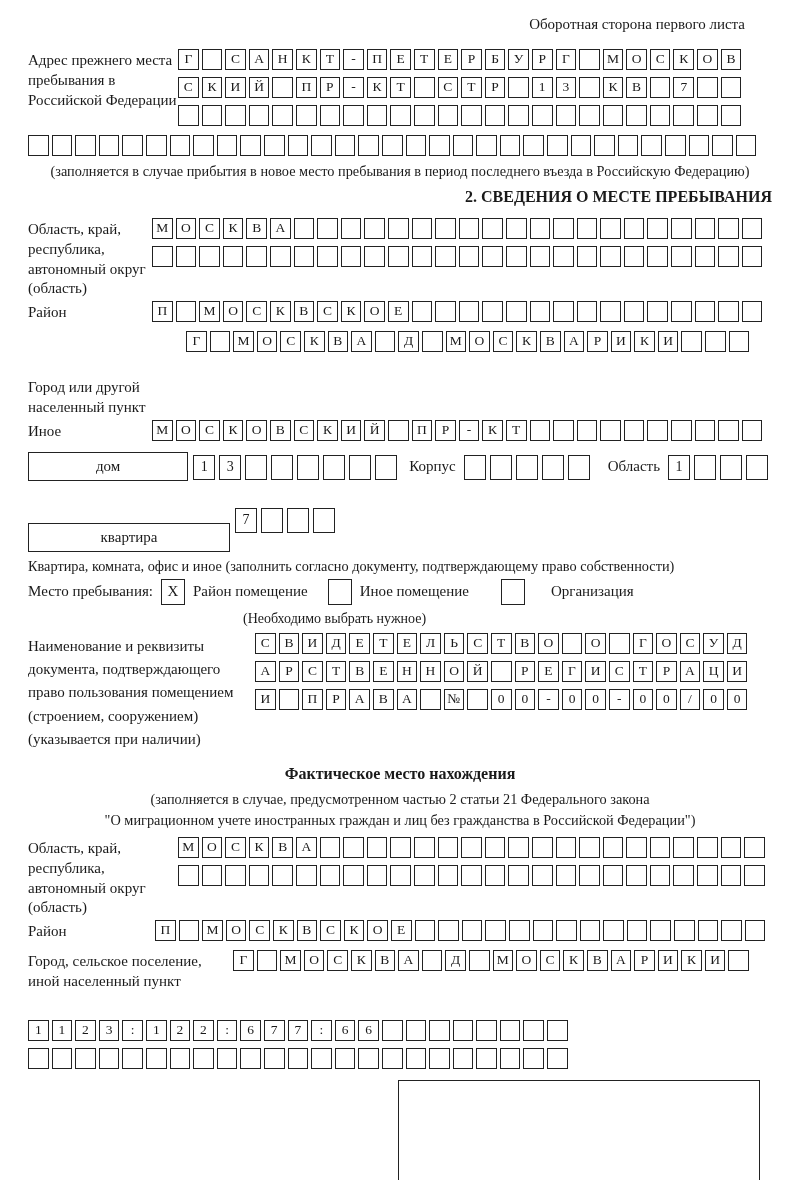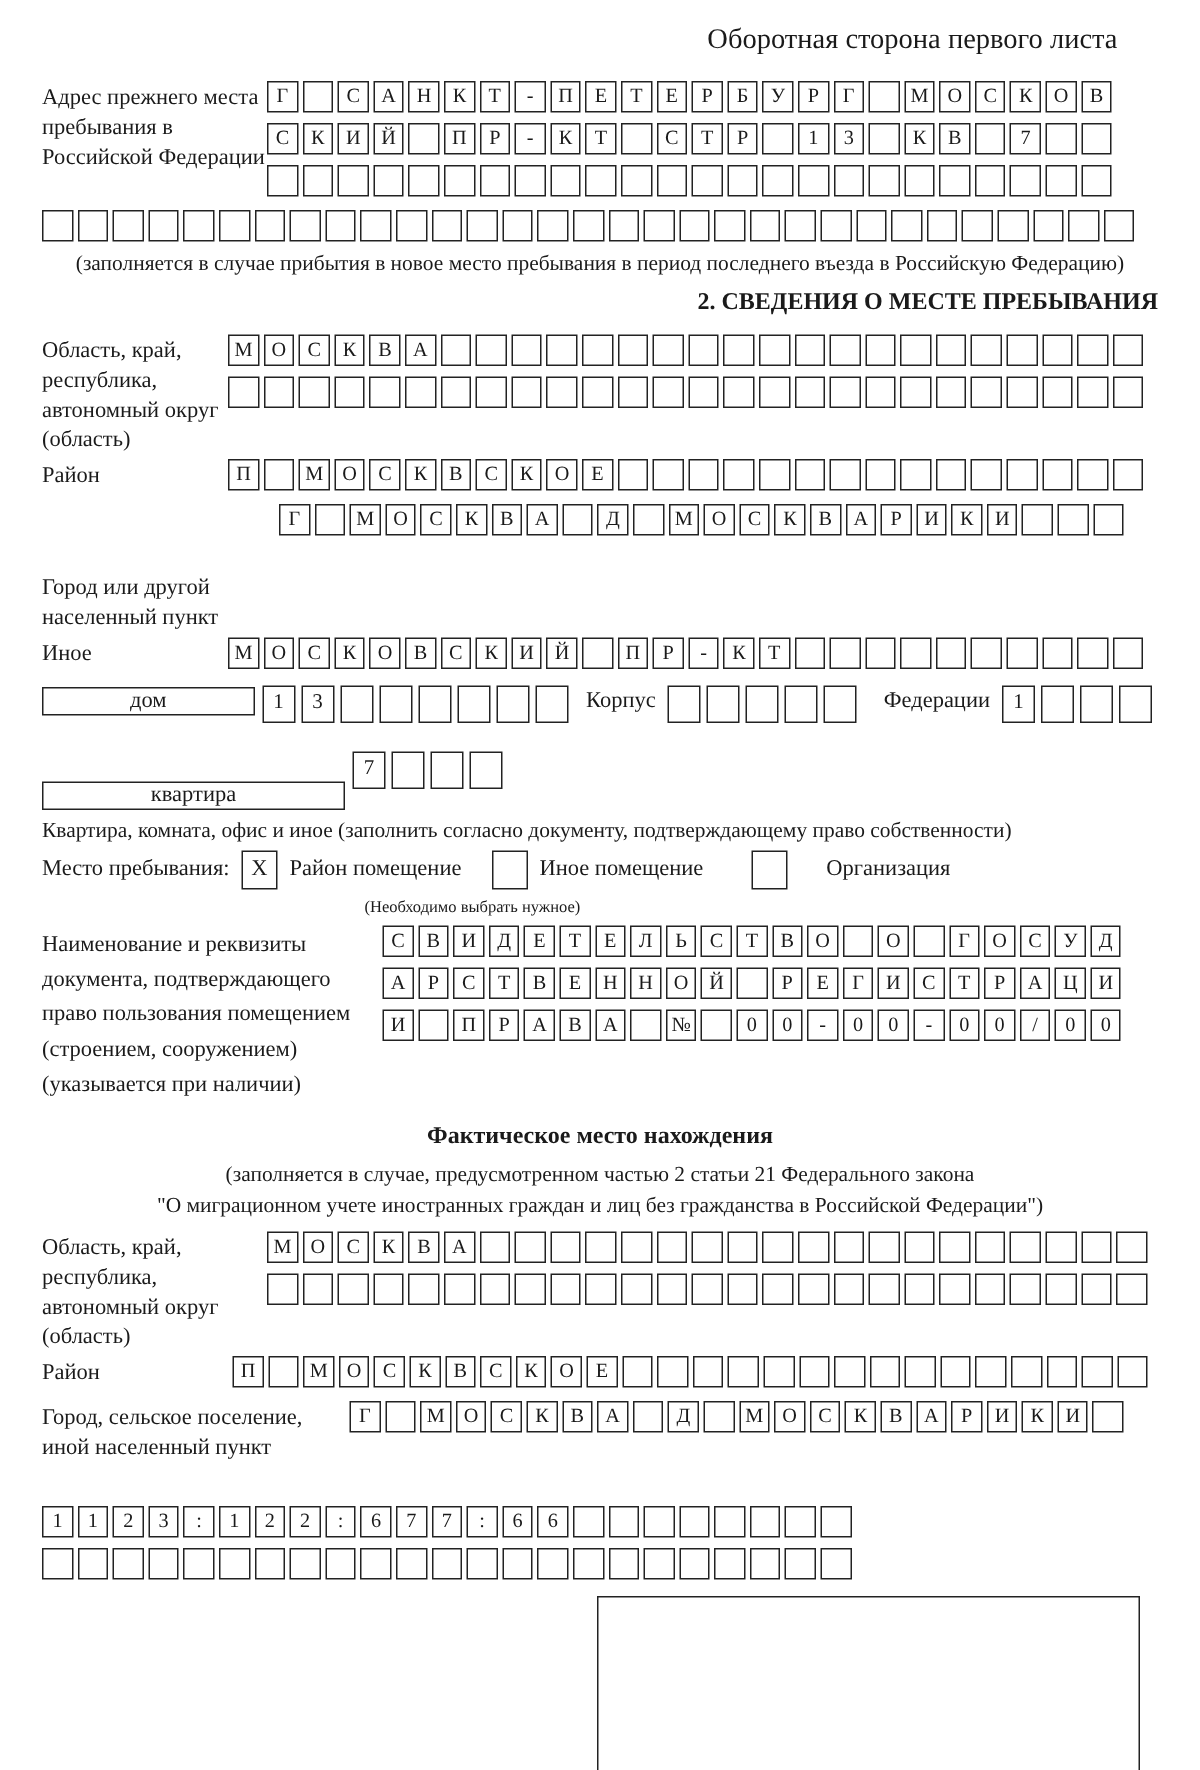--- a/index.html
+++ b/index.html
@@ -3,49 +3,49 @@
 <meta charset="utf-8">
 <style>
   html,body{margin:0;padding:0;background:#fff;}
   body{
     width:800px;height:1180px;
     font-family:"Liberation Serif","DejaVu Serif",serif;
     color:#1a1a1a;font-size:15px;
     -webkit-font-smoothing:antialiased;
   }
   .page{padding:16px 28px 0 28px;width:744px;}
-  .header-note{text-align:right;padding-right:27px;font-size:19px;margin-bottom:16px;}
+  .header-note{text-align:right;padding-right:27px;font-size:15px;margin-bottom:16px;}
   .group{display:flex;align-items:flex-start;margin-bottom:2px;}
   .lbl{flex-shrink:0;font-size:15px;line-height:1.32;padding-top:2px;}
   .rows{flex:1;min-width:0;}
   .cellrow{white-space:nowrap;height:22px;margin-bottom:6px;}
   .cell{
     display:inline-block;box-sizing:border-box;
     width:20.6px;height:21px;border:1.8px solid #222;
     margin-right:3px;text-align:center;
     font-size:13.5px;line-height:17px;vertical-align:top;
     overflow:hidden;
   }
   .cell-lg .cell{width:22px;height:25px;line-height:21px;margin-right:4px;font-size:14px;}
   .note{font-size:14.3px;text-align:center;margin:0 0 4px 0;}
   .note-left{font-size:14.3px;text-align:left;margin:2px 0 4px 0;}
   .sec-heading{font-weight:bold;font-size:16px;text-align:right;margin:8px 0 12px 0;}
   .label-box{
-    box-sizing:border-box;border:1.8px solid #222;height:19px;
+    box-sizing:border-box;border:1.8px solid #222;height:29px;
     display:inline-flex;align-items:center;justify-content:center;
     font-size:15px;vertical-align:top;margin-right:5px;
   }
   .inline-row{display:flex;align-items:center;margin:4px 0 6px 0;}
   .inline-lbl{font-size:15px;margin:0 8px;}
   .chk{
     display:inline-block;box-sizing:border-box;width:24px;height:26px;
     border:1.8px solid #222;text-align:center;line-height:23px;
     font-size:15px;vertical-align:middle;
   }
-  .mesto-note{font-size:11px;margin:0 0 6px 215px;}
+  .mesto-note{font-size:14px;margin:0 0 6px 215px;}
   .fact-heading{font-weight:bold;font-size:16px;text-align:center;margin:14px 0 8px 0;}
   .stamp-box{box-sizing:border-box;border:1.8px solid #222;width:362px;height:170px;margin-left:370px;margin-top:4px;}
   .mt4{margin-top:4px;}
 </style>
 </head>
 <body>
 
 <div class="page">
 
   <div class="header-note">Оборотная сторона первого листа</div>
@@ -90,21 +90,21 @@
     <div class="rows">
       <div class="cellrow"><span class="cell">М</span><span class="cell">О</span><span class="cell">С</span><span class="cell">К</span><span class="cell">О</span><span class="cell">В</span><span class="cell">С</span><span class="cell">К</span><span class="cell">И</span><span class="cell">Й</span><span class="cell">&nbsp;</span><span class="cell">П</span><span class="cell">Р</span><span class="cell">-</span><span class="cell">К</span><span class="cell">Т</span><span class="cell">&nbsp;</span><span class="cell">&nbsp;</span><span class="cell">&nbsp;</span><span class="cell">&nbsp;</span><span class="cell">&nbsp;</span><span class="cell">&nbsp;</span><span class="cell">&nbsp;</span><span class="cell">&nbsp;</span><span class="cell">&nbsp;</span><span class="cell">&nbsp;</span></div>
     </div>
   </div>
 
   <div class="inline-row">
     <span class="label-box" style="width:167px;">дом</span>
     <span class="cellrow cell-lg" style="margin-bottom:0;"><span class="cell">1</span><span class="cell">3</span><span class="cell">&nbsp;</span><span class="cell">&nbsp;</span><span class="cell">&nbsp;</span><span class="cell">&nbsp;</span><span class="cell">&nbsp;</span><span class="cell">&nbsp;</span></span>
     <span class="inline-lbl">Корпус</span>
     <span class="cellrow cell-lg" style="margin-bottom:0;"><span class="cell">&nbsp;</span><span class="cell">&nbsp;</span><span class="cell">&nbsp;</span><span class="cell">&nbsp;</span><span class="cell">&nbsp;</span></span>
-    <span class="inline-lbl" style="margin-left:14px;">Федерации</span>
+    <span class="inline-lbl" style="margin-left:14px;">Область</span>
     <span class="cellrow cell-lg" style="margin-bottom:0;"><span class="cell">1</span><span class="cell">&nbsp;</span><span class="cell">&nbsp;</span><span class="cell">&nbsp;</span></span>
   </div>
 
   <div class="inline-row">
     <span class="label-box" style="width:202px;margin-top:36px;">квартира</span>
     <span class="cellrow cell-lg" style="margin-bottom:0;"><span class="cell">7</span><span class="cell">&nbsp;</span><span class="cell">&nbsp;</span><span class="cell">&nbsp;</span></span>
   </div>
   <div class="note-left">Квартира, комната, офис и иное (заполнить согласно документу, подтверждающему право собственности)</div>
 
   <div class="inline-row">

